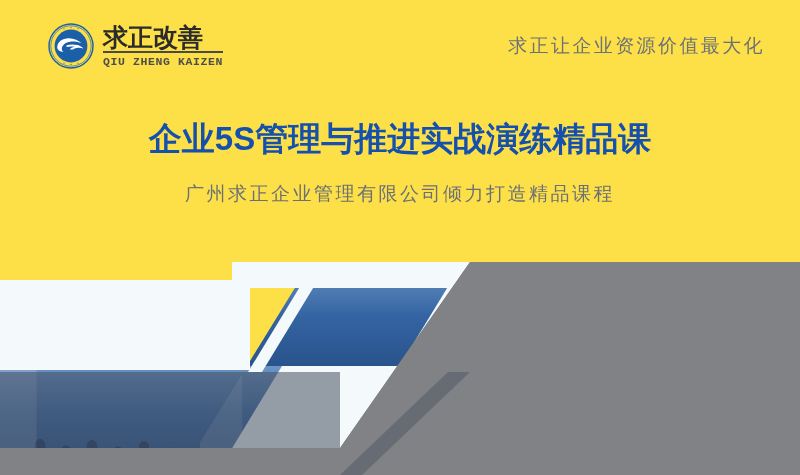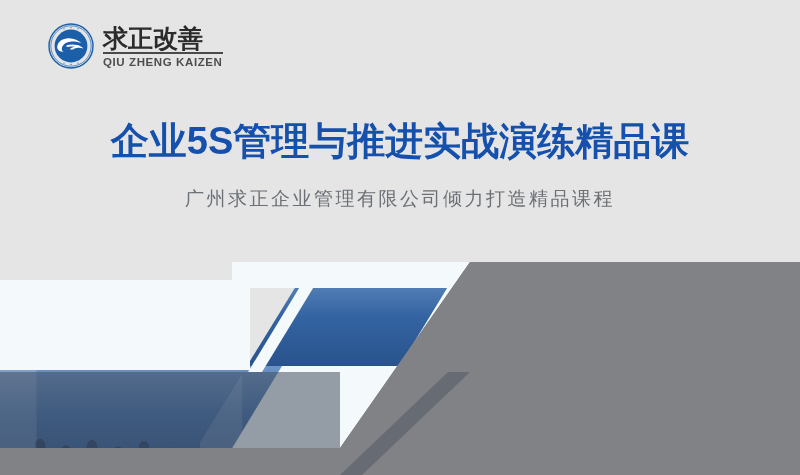--- a/index.html
+++ b/index.html
@@ -11,21 +11,21 @@
     height: 475px;
     overflow: hidden;
     font-family: "Liberation Sans", "DejaVu Sans", sans-serif;
     background: #f4f9fb;
   }
 
   .poster {
     position: relative;
     width: 800px;
     height: 475px;
-    background: #e5e5e5;
+    background: #fde047;
     overflow: hidden;
   }
 
   
   .header {
     position: absolute;
     top: 0; left: 0;
     width: 800px;
     height: 92px;
     display: flex;
@@ -63,20 +63,21 @@
     padding-bottom: 1px;
     white-space: nowrap;
   }
   .brand-en {
     font-size: 11.5px;
     font-weight: bold;
     color: #4d4d4d;
     letter-spacing: 0.6px;
     margin-top: 2px;
     white-space: nowrap;
+    font-family: Liberation Mono, monospace;
   }
 
   .tagline {
     margin-left: auto;
     margin-right: 35px;
     font-size: 19px;
     color: #6d7277;
     letter-spacing: 2.4px;
     white-space: nowrap;
   }
@@ -84,21 +85,21 @@
   
   .title-block {
     position: absolute;
     top: 120px;
     left: 0;
     width: 800px;
     text-align: center;
     z-index: 40;
   }
   .main-title {
-    font-size: 38px;
+    font-size: 33px;
     font-weight: bold;
     color: #1650ad;
     letter-spacing: 0px;
     line-height: 1.14;
     white-space: nowrap;
   }
   .sub-title {
     margin-top: 23px;
     font-size: 19px;
     color: #6b7076;
@@ -336,20 +337,21 @@
             <circle cx="16" cy="40.2" r="0.6"></circle>
             <circle cx="30" cy="40.2" r="0.6"></circle>
           </g>
         </svg>
       </div>
       <div class="brand-text">
         <div class="brand-cn">求正改善</div>
         <div class="brand-en">QIU ZHENG KAIZEN</div>
       </div>
     </div>
+    <div class="tagline">求正让企业资源价值最大化</div>
   </div>
 
   <div class="title-block">
     <div class="main-title">企业5S管理与推进实战演练精品课</div>
     <div class="sub-title">广州求正企业管理有限公司倾力打造精品课程</div>
   </div>
 
 </div>
 
 </body></html>

